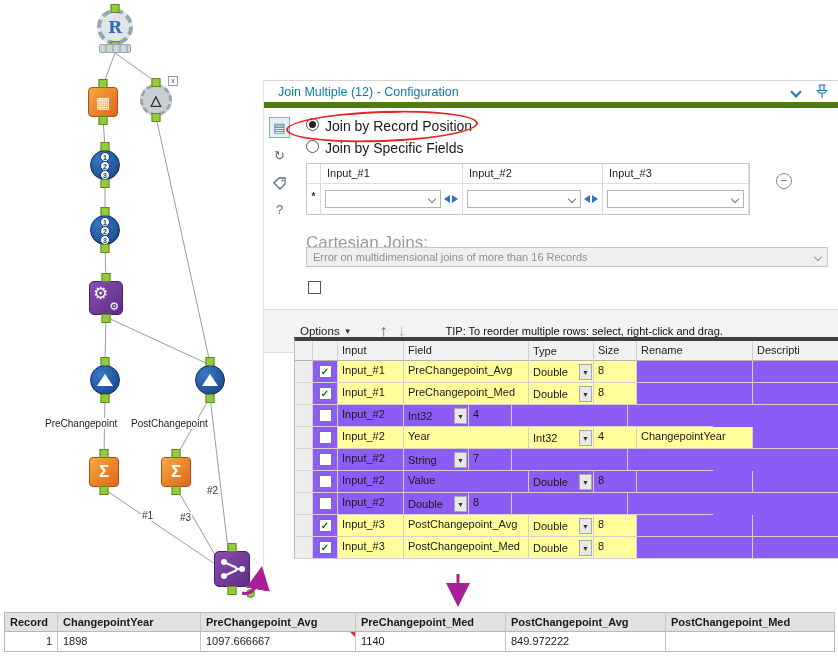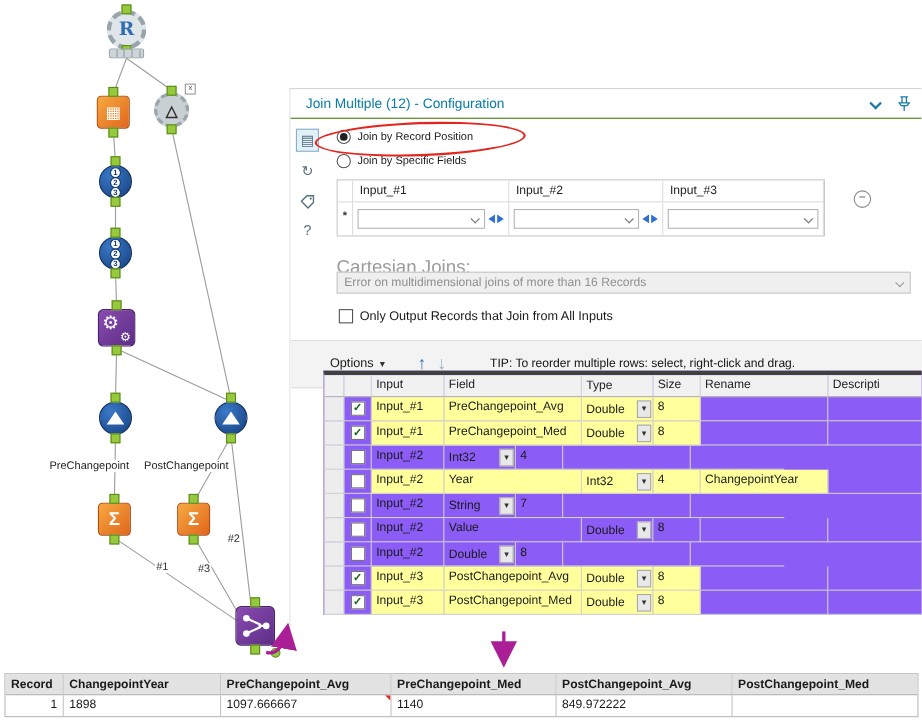--- a/index.html
+++ b/index.html
@@ -29,26 +29,26 @@
   .gear-big{position:absolute;left:3px;top:1px;font-size:17px;color:#fff}
   .gear-small{position:absolute;right:3px;bottom:1px;font-size:11px;color:#fff}
   .sigma{font-weight:bold;font-size:17px}
   .xbadge{position:absolute;width:10px;height:10px;background:#fff;border:1px solid #999;font-size:7px;line-height:8px;text-align:center;color:#555;z-index:2}
   .canvas-label{position:absolute;font-size:10px;color:#222;z-index:1;background:#fff;padding:0 1px}
   .conn-label{position:absolute;font-size:10px;color:#333;z-index:1;background:#fff;padding:0 1px}
   .join-out{position:absolute;width:9px;height:9px;border-radius:50%;background:#8dc63f;border:1px solid #5d8a21;left:246px;top:589px;z-index:2}
 
   
   .panel{position:absolute;left:263px;top:80px;width:575px;height:492px;background:#fff;border-top:1px solid #d5d5d5;border-left:1px solid #e4e4e4;z-index:2;overflow:hidden}
-  .phead{height:27px;display:flex;align-items:center;padding:0 10px 0 14px;border-bottom:1px solid #4d7c0f;color:#0a7ca8;font-size:12.5px}
+  .phead{height:27px;display:flex;align-items:center;padding:0 10px 0 14px;border-bottom:6px solid #4d7c0f;color:#0a7ca8;font-size:12.5px}
   .phead .spacer{margin-left:auto}
   .chev{display:inline-block;width:8px;height:8px;border-right:2px solid #1b7ba3;border-bottom:2px solid #1b7ba3;transform:rotate(45deg);margin-right:16px;cursor:pointer}
   .strip-icon{position:absolute;left:5px;width:21px;height:21px;display:flex;align-items:center;justify-content:center;font-size:13px;color:#57707e}
   .strip-icon.sel{border:1px solid #8ab0c8;background:#e2f0f8}
-  .radio-row{position:absolute;left:42px;display:flex;align-items:center;font-size:10px;gap:6px}
+  .radio-row{position:absolute;left:42px;display:flex;align-items:flex-start;font-size:14px;gap:6px}
   .radio{width:13px;height:13px;border:1px solid #555;border-radius:50%;background:#fff;flex:0 0 auto}
   .radio.sel{display:flex;align-items:center;justify-content:center}
   .radio.sel::after{content:"";width:7px;height:7px;background:#222;border-radius:50%}
   .jtable{position:absolute;left:42px;top:82px;display:flex;border:1px solid #c9c9c9;background:#fff}
   .jgut{width:14px;border-right:1px solid #dcdcdc;display:flex;flex-direction:column}
   .jgut .jh{height:20px;border-bottom:1px solid #dcdcdc}
   .jgut .jc{flex:1;font-size:10px;text-align:center;padding-top:7px;color:#333;font-weight:bold}
   .jcol{display:flex;flex-direction:column}
   .jcol .jh{height:20px;border-bottom:1px solid #dcdcdc;border-right:1px solid #dcdcdc;font-size:11px;padding:3px 6px;color:#222;white-space:nowrap;overflow:hidden}
   .jcol .jc{height:30px;border-right:1px solid #dcdcdc;display:flex;align-items:center;padding:0 4px;gap:3px}
@@ -245,21 +245,20 @@
       </div>
     </div>
   </div>
   <div class="minus-btn">−</div>
 
   <div class="cart-label">Cartesian Joins:</div>
   <div class="cart-dd">Error on multidimensional joins of more than 16 Records</div>
 
   <div class="check-row">
     <span class="ckbox"></span>
-    <span>Only Output Records that Join from All Inputs</span>
   </div>
 
   <div class="toolbar">
     <span class="opt-btn">
       <span>Options</span>
       <span class="opt-caret">▼</span>
     </span>
     <span class="arr-up">↑</span>
     <span class="arr-down">↓</span>
     <span class="tip">TIP: To reorder multiple rows: select, right-click and drag.</span>

